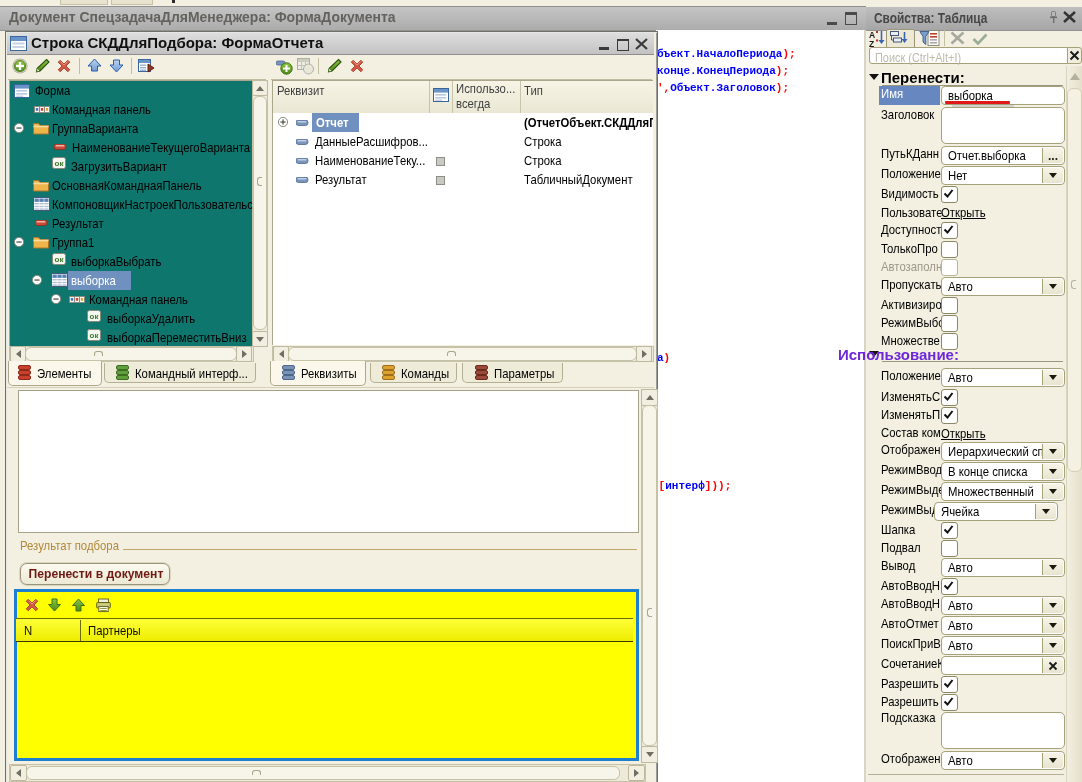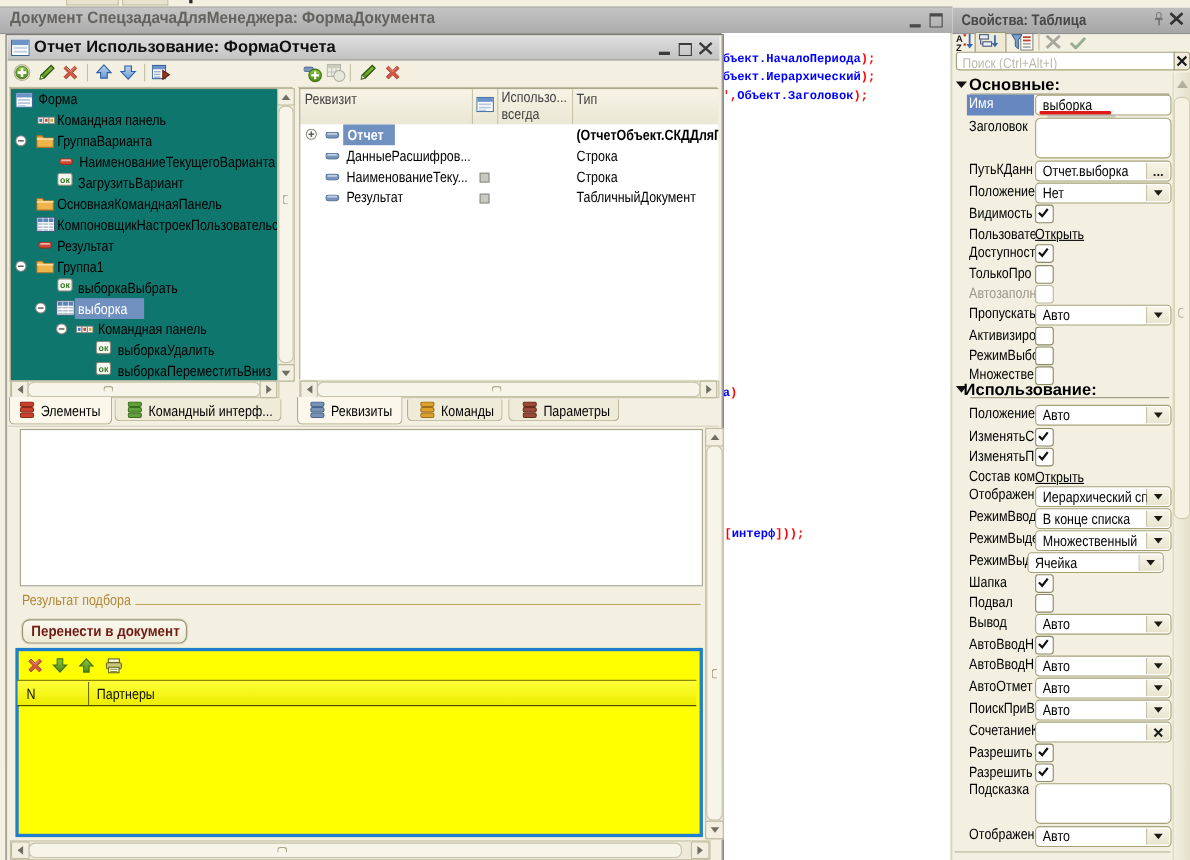--- a/index.html
+++ b/index.html
@@ -27,36 +27,36 @@
 <div class="ab" style="left:172px;top:0;width:3px;height:3px;background:#2A2A2A"></div>
 
 <div class="ab" style="left:0;top:6px;width:866px;height:776px;background:#F3F0E2;border-top:1px solid #8F8F8F"></div>
 <div class="ab" style="left:0;top:7px;width:866px;height:23px;background:linear-gradient(#C4C4C4,#ACACAC);border-bottom:1px solid #929292"></div>
 <div class="ab" style="left:9px;top:8px;font-size:15px;font-weight:bold;color:#63625E;white-space:nowrap;transform:scaleX(0.93);transform-origin:0 0">Документ СпецзадачаДляМенеджера: ФормаДокумента</div>
 <div class="ab" style="left:827px;top:22px;width:10px;height:3px;background:#4A4A4A"></div>
 <div class="ab" style="left:845px;top:12px;width:10px;height:9px;border:1px solid #4A4A4A;border-top:3px solid #4A4A4A"></div>
 
 <div class="ab" style="left:656px;top:30px;width:208px;height:752px;background:#fff;overflow:hidden">
   <div class="mono ab" style="left:1px;top:18px"><span class="blu">бъект.НачалоПериода</span><span class="red">);</span></div>
-  <div class="mono ab" style="left:1px;top:35px"><span class="blu">бъект.Иерархический</span><span class="red">);</span></div>
+  <div class="mono ab" style="left:1px;top:35px"><span class="blu">конце.КонецПериода</span><span class="red">);</span></div>
   <div class="mono ab" style="left:1px;top:52px"><span class="red">',</span><span class="blu">Объект.Заголовок</span><span class="red">);</span></div>
   <div class="mono ab" style="left:1px;top:322px"><span class="blu">а</span><span class="red">)</span></div>
   <div class="mono ab" style="left:-4px;top:450px"><span class="blu">е</span><span class="red">[</span><span class="blu">интерф</span><span class="red">]));</span></div>
 </div>
 <div class="ab" style="left:864px;top:30px;width:2px;height:752px;background:#D8D5C4"></div>
 
 <div class="ab" style="left:5px;top:31px;width:651px;height:751px;background:#F3F0E2;border:1px solid #71716B;box-shadow:inset 1px 1px 0 #E6E6E2,inset -1px 0 0 #9C9C96"></div>
 <div class="ab" style="left:7px;top:33px;width:647px;height:21px;background:linear-gradient(#DEDEDE,#C2C2C2);border-bottom:1px solid #8E8E8E"></div>
 <svg class="ab" style="left:10px;top:36px" width="17" height="15">
     <rect x="0.5" y="0.5" width="16" height="14" fill="#fff" stroke="#3A66A0"></rect>
     <rect x="1" y="1" width="15" height="4" fill="#6A93C8"></rect>
     <rect x="2.5" y="6.5" width="12" height="2" fill="#C8D4E4"></rect>
     <rect x="2.5" y="10" width="12" height="2" fill="#C8D4E4"></rect>
   </svg>
-<div class="ab" style="left:31px;top:34px;font-size:15px;font-weight:bold;color:#101010;white-space:nowrap">Отчет Использование: ФормаОтчета</div>
+<div class="ab" style="left:31px;top:34px;font-size:15px;font-weight:bold;color:#101010;white-space:nowrap">Строка СКДДляПодбора: ФормаОтчета</div>
 <div class="ab" style="left:599px;top:47px;width:10px;height:3px;background:#3A3A3A"></div>
 <div class="ab" style="left:617px;top:39px;width:10px;height:9px;border:1px solid #3A3A3A;border-top:2px solid #3A3A3A"></div>
 <svg class="ab" style="left:635px;top:38px" width="13" height="12">
     <path d="M1 1 L12 11 M12 1 L1 11" stroke="#3A3A3A" stroke-width="2.2"></path>
   </svg>
 
 <svg width="0" height="0" style="position:absolute">
 <defs>
 <g id="plusgreen">
         <circle cx="8" cy="8" r="7.6" fill="#AFAB8F"></circle>
@@ -492,21 +492,21 @@
 <svg class="ab" style="left:1069px;top:50px" width="11" height="11">
     <path d="M1.5 1.5 L9.5 9.5 M9.5 1.5 L1.5 9.5" stroke="#1A1A1A" stroke-width="2"></path>
   </svg>
 
 <div class="ab" style="left:1066px;top:66px;width:16px;height:716px;background:linear-gradient(90deg,#F2EFE1,#E2DEC8);border-left:1px solid #D8D4BE"></div>
 <div class="ab" style="left:1070px;top:73px;width:0;height:0;border-left:5px solid transparent;border-right:5px solid transparent;border-bottom:7px solid #B3B0A0"></div>
 <div class="sthumb" style="left:1067px;top:88px;width:13px;height:382px;background:#F4F1E3;border-color:#D2CEB4"></div>
 <div class="gripv" style="left:1071px;top:280px;border-color:#B9B59C"></div>
 
 <div class="ab" style="left:869px;top:74px;width:0;height:0;border-left:5px solid transparent;border-right:5px solid transparent;border-top:6px solid #111"></div>
-<div class="ab" style="left:881px;top:69px;font-size:15px;font-weight:bold;color:#000;white-space:nowrap">Основные:</div>
+<div class="ab" style="left:881px;top:69px;font-size:15px;font-weight:bold;color:#000;white-space:nowrap">Перенести:</div>
 <div class="ab" style="left:882px;top:85px;width:181px;height:1px;background:#9A9680"></div>
 
 <div class="ab" style="left:879px;top:86px;width:61px;height:19px;background:#6787C0"></div>
 <div class="plbl" style="top:87px;color:#fff">Имя</div>
 <div class="inp" style="left:941px;top:86px;width:122px;height:17px">
     <div class="pval">выборка</div>
   </div>
 <div class="ab" style="left:945px;top:101px;width:65px;height:3px;background:#E01818;border-radius:1px"></div>
 <div class="ab" style="left:952px;top:104px;width:62px;height:4px;background:rgba(150,150,150,0.35);border-radius:2px"></div>
 
@@ -559,21 +559,21 @@
 <div class="plbl" style="top:298px">Активизиро</div>
 <div class="chk" style="left:941px;top:297px"></div>
 
 <div class="plbl" style="top:316px">РежимВыбо</div>
 <div class="chk" style="left:941px;top:315px"></div>
 
 <div class="plbl" style="top:334px">Множестве</div>
 <div class="chk" style="left:941px;top:333px"></div>
 
 <div class="ab" style="left:869px;top:351px;width:0;height:0;border-left:5px solid transparent;border-right:5px solid transparent;border-top:6px solid #111"></div>
-<div class="ab" style="left:876px;top:346px;font-size:15px;font-weight:bold;color:#000000;white-space:nowrap">Использование:</div>
+<div class="ab" style="left:838px;top:346px;font-size:15px;font-weight:bold;color:#6d28d9;white-space:nowrap">Использование:</div>
 <div class="ab" style="left:882px;top:361px;width:181px;height:1px;background:#9A9680"></div>
 
 <div class="plbl" style="top:369px">Положение</div>
 <div class="inp" style="left:941px;top:368px;width:122px;height:17px">
     <div class="pval">Авто</div>
     <div class="ddb">
       <div class="tri"></div>
     </div>
   </div>
 

